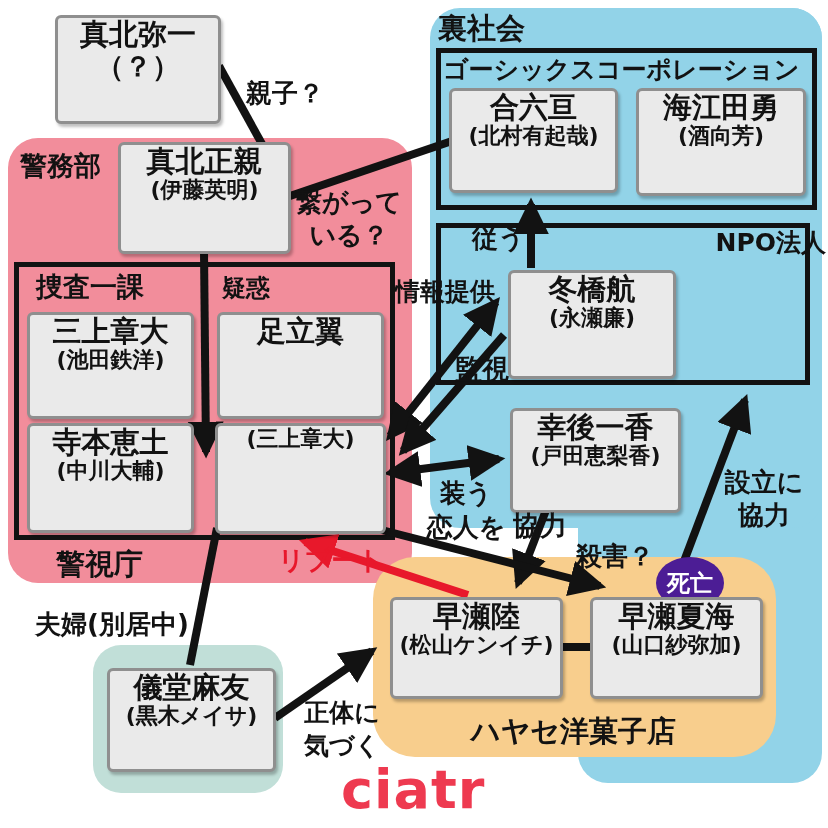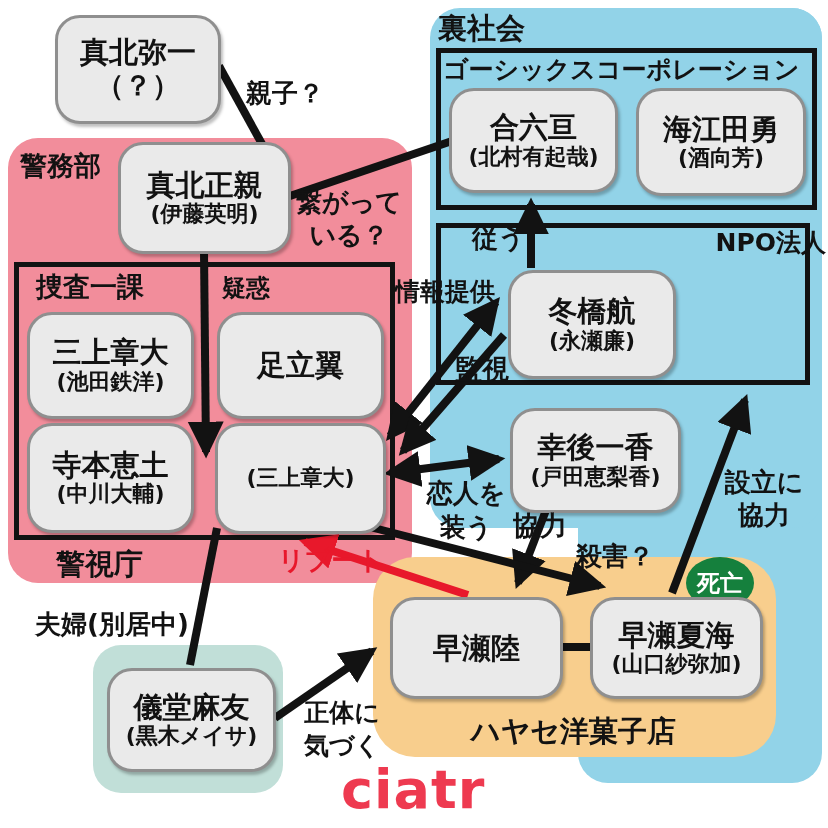--- a/index.html
+++ b/index.html
@@ -1,30 +1,30 @@
 <!DOCTYPE html>
 <html><head>
 <meta charset="utf-8">
 <style>
   html,body{margin:0;padding:0;background:#ffffff;}
   body{font-family:"DejaVu Sans","Liberation Sans",sans-serif;}
   #canvas{position:relative;width:828px;height:828px;background:#ffffff;overflow:hidden;}
   .region{position:absolute;}
   .gbox{position:absolute;border:5px solid #121212;background:transparent;}
-  .cbox{position:absolute;background:#EAEAEA;border:3px solid #8F8F8F;border-radius:25px;
-        display:flex;flex-direction:column;align-items:center;justify-content:center;
+  .cbox{position:absolute;background:#EAEAEA;border:3px solid #8F8F8F;border-radius:6px;
+        display:flex;flex-direction:column;align-items:center;
         box-shadow:2px 3px 3px rgba(0,0,0,0.25);text-align:center;color:#121212;}
   .cname{font-size:29px;font-weight:600;line-height:1.12;white-space:nowrap;}
   .cactor{font-size:22px;font-weight:600;line-height:1.2;white-space:nowrap;}
   .cactor.big{font-size:28px;}
   .lbl{position:absolute;font-weight:600;color:#121212;white-space:nowrap;line-height:1.25;}
   .lbl.two{white-space:normal;text-align:center;}
   .arrows{position:absolute;left:0;top:0;}
-  #badge{position:absolute;left:686px;top:557px;width:68px;height:52px;border-radius:50%;
-         background:#15803d;display:flex;align-items:center;justify-content:center;
+  #badge{position:absolute;left:656px;top:557px;width:68px;height:52px;border-radius:50%;
+         background:#4c1d95;display:flex;align-items:center;justify-content:center;
          color:#ffffff;font-size:23px;font-weight:600;}
   #logo{position:absolute;left:341px;top:758px;font-size:54px;font-weight:800;
         letter-spacing:1px;color:#EE3A50;}
 </style>
 </head>
 <body>
 
 <div id="canvas">
 
   <div class="region" style="left:8px;top:138px;width:404px;height:445px;border-radius:30px;background:#F28D9B;"></div>
@@ -99,20 +99,21 @@
   <div class="cbox" style="left:508px;top:270px;width:162px;height:103px;">
     <div class="cname">冬橋航</div>
     <div class="cactor">(永瀬廉)</div>
   </div>
   <div class="cbox" style="left:510px;top:408px;width:165px;height:99px;">
     <div class="cname">幸後一香</div>
     <div class="cactor">(戸田恵梨香)</div>
   </div>
   <div class="cbox" style="left:390px;top:597px;width:167px;height:96px;">
     <div class="cname">早瀬陸</div>
+    <div class="cactor">(松山ケンイチ)</div>
   </div>
   <div class="cbox" style="left:590px;top:597px;width:167px;height:96px;">
     <div class="cname">早瀬夏海</div>
     <div class="cactor">(山口紗弥加)</div>
   </div>
   <div class="cbox" style="left:107px;top:668px;width:163px;height:98px;">
     <div class="cname">儀堂麻友</div>
     <div class="cactor">(黒木メイサ)</div>
   </div>
 
@@ -129,22 +130,22 @@
 
   <div class="lbl" style="left:246px;top:77px;font-size:26px;">親子？</div>
   <div class="lbl two" style="left:295px;top:186px;width:108px;font-size:26px;line-height:1.25;">
     <div>繋がって</div>
     <div>いる？</div>
   </div>
   <div class="lbl" style="left:395px;top:276px;font-size:25px;">情報提供</div>
   <div class="lbl" style="left:472px;top:222px;font-size:26px;">従う</div>
   <div class="lbl" style="left:455px;top:352px;font-size:27px;">監視</div>
   <div class="lbl two" style="left:412px;top:477px;width:108px;font-size:26px;line-height:1.3;">
+    <div>装う</div>
     <div>恋人を</div>
-    <div>装う</div>
   </div>
   <div class="lbl" style="left:513px;top:509px;font-size:27px;">協力</div>
   <div class="lbl two" style="left:710px;top:466px;width:108px;font-size:26px;line-height:1.25;">
     <div>設立に</div>
     <div>協力</div>
   </div>
   <div class="lbl" style="left:576px;top:540px;font-size:26px;">殺害？</div>
   <div class="lbl" style="left:278px;top:544px;font-size:26px;color:#E8182B;">リブート</div>
   <div class="lbl" style="left:35px;top:608px;font-size:26px;">夫婦(別居中)</div>
   <div class="lbl two" style="left:301px;top:697px;width:82px;font-size:25px;line-height:1.3;">

